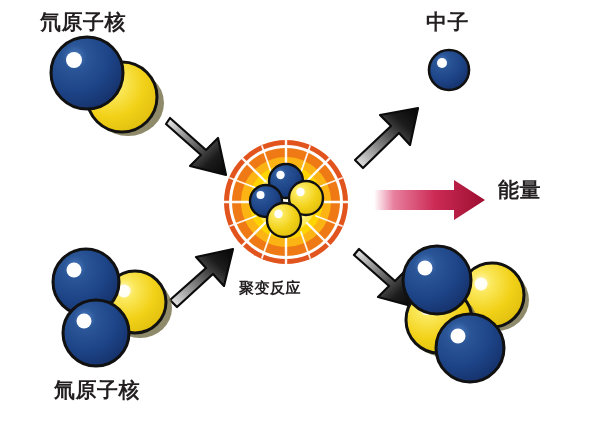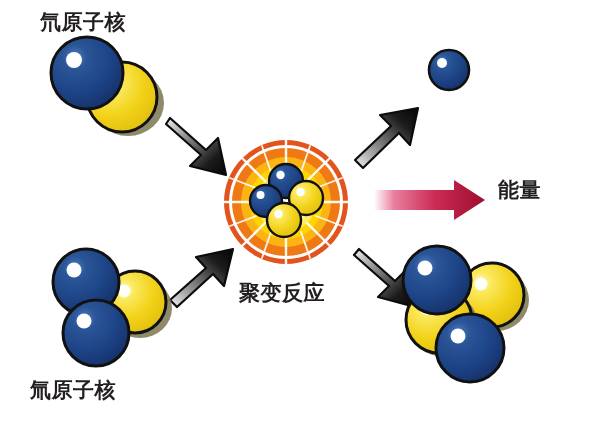--- a/index.html
+++ b/index.html
@@ -24,23 +24,23 @@
   }
   .label {
     position: absolute;
     font-family: "DejaVu Sans", "Liberation Sans", sans-serif;
     font-weight: bold;
     color: #231f20;
     white-space: nowrap;
     letter-spacing: 0.5px;
   }
   .lbl-deuterium { left: 10px;  top: 8px;   font-size: 21px; }
-  .lbl-tritium   { left: 0;  top: 376px; font-size: 21px; text-align: center; }
+  .lbl-tritium   { left: 24px;  top: 376px; font-size: 21px; text-align: center; }
   .lbl-neutron   { left: 396px; top: 8px;   font-size: 21px; }
-  .lbl-fusion    { left: 209px; top: 279px; font-size: 21px; text-align: center; }
+  .lbl-fusion    { left: 209px; top: 279px; font-size: 15px; text-align: center; }
   .lbl-helium    { left: 390px; top: 390px; font-size: 21px; }
   .lbl-energy    { left: 468px; top: 176px; font-size: 21px; }
   svg.art {
     position: absolute;
     left: 0; top: 0;
     width: 600px;
     height: 424px;
     overflow: visible;
   }
 </style>
@@ -186,19 +186,20 @@
       <circle cx="395" cy="268" r="7.5" fill="#ffffff"></circle>
       <circle cx="440" cy="348" r="34" fill="url(#blueSphere)" stroke="#111" stroke-width="3"></circle>
       <circle cx="428" cy="336" r="7.5" fill="#ffffff"></circle>
     </g>
   </svg>
 
   <div class="label lbl-deuterium">氘原子核</div>
 
   <div class="label lbl-tritium">氚原子核</div>
 
+  <div class="label lbl-neutron">中子</div>
 
   <div class="label lbl-fusion">聚变反应</div>
 
 
   <div class="label lbl-energy">能量</div>
 
 </div>
 
 </body></html>

